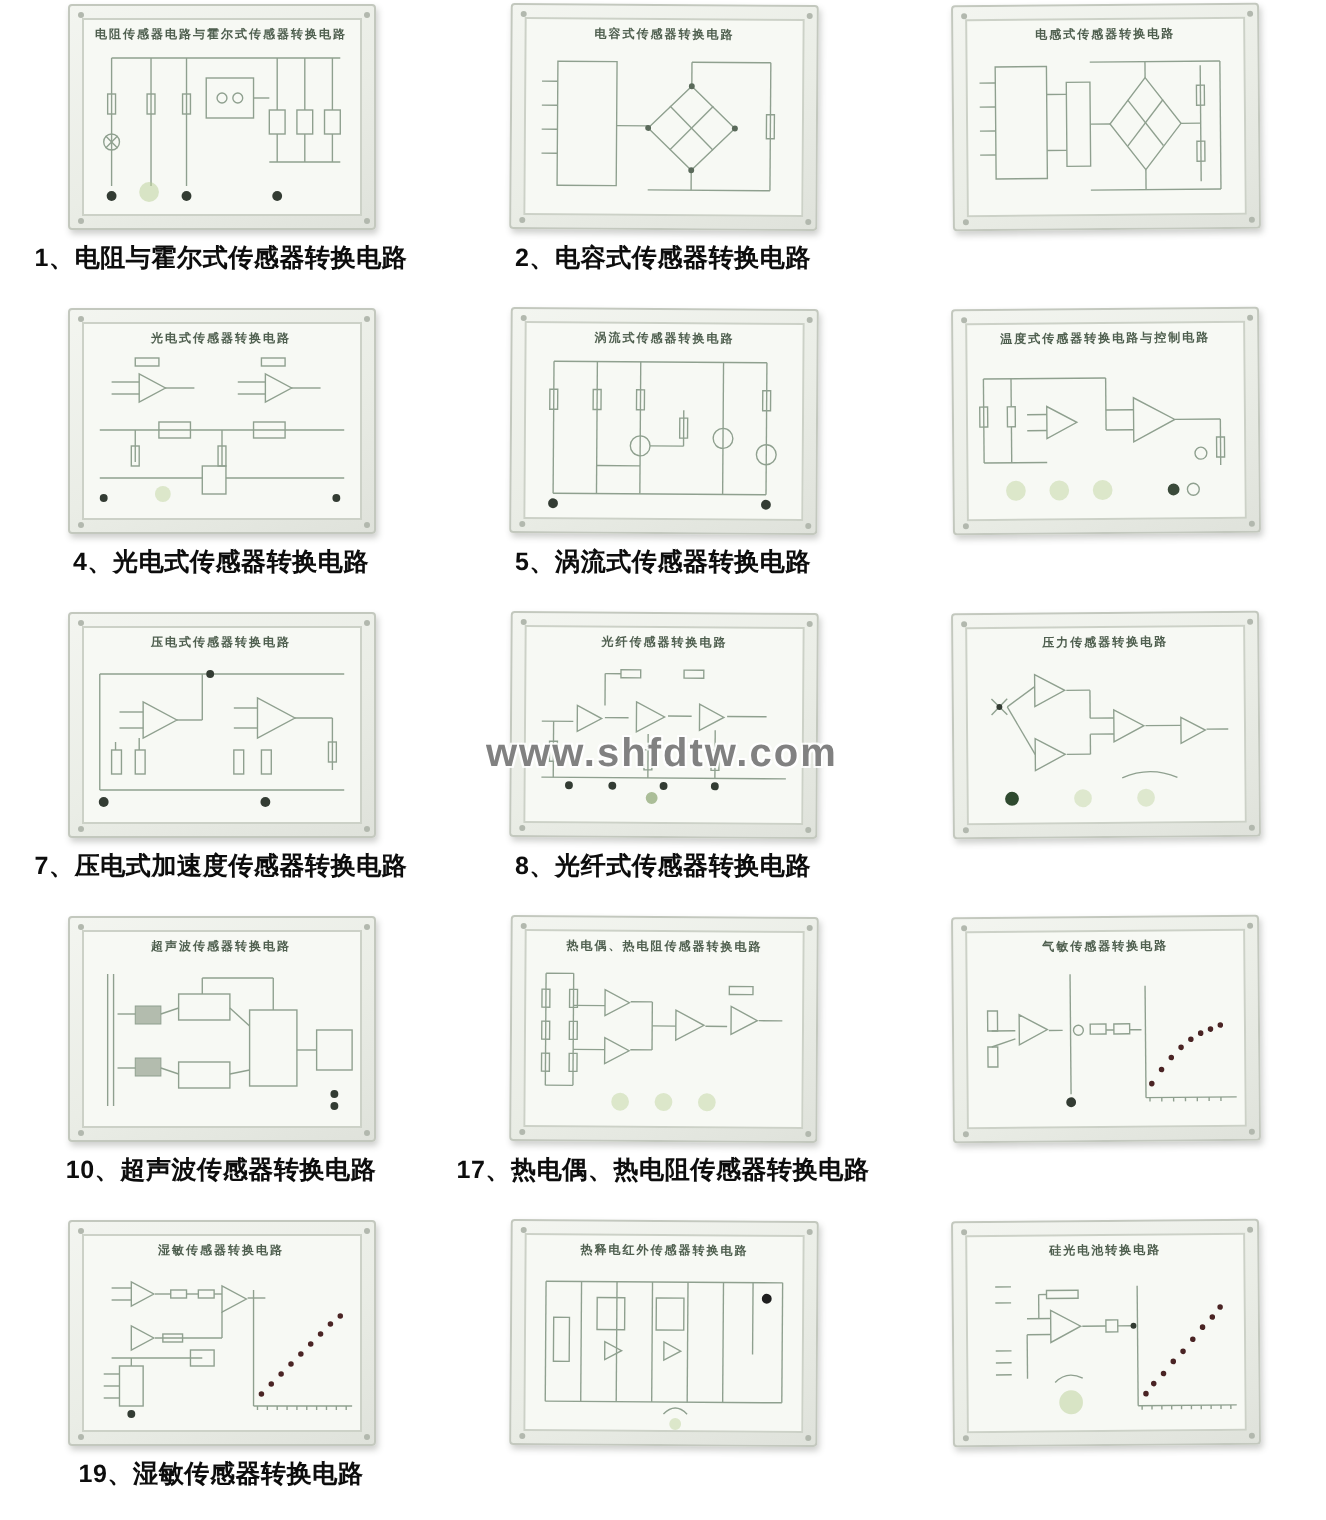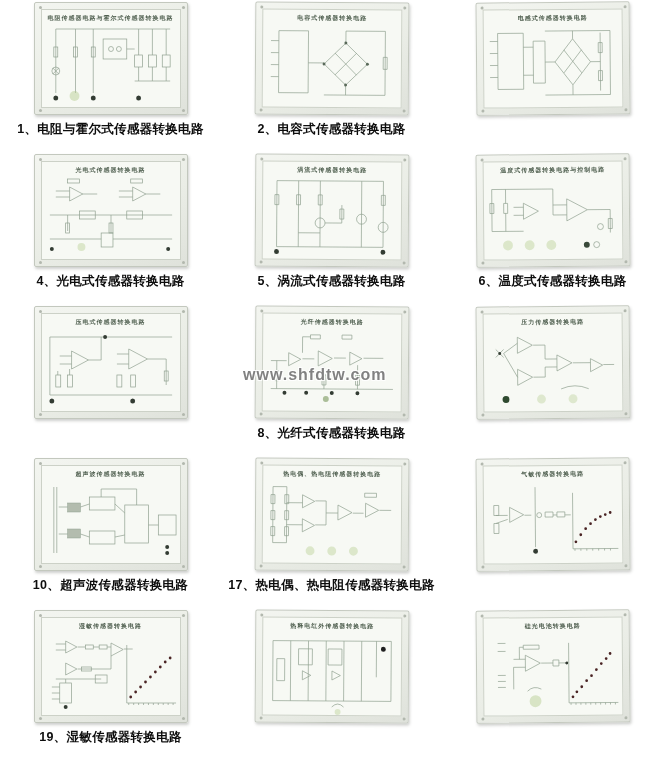--- a/index.html
+++ b/index.html
@@ -18,21 +18,21 @@
   .board{position:absolute;inset:6px;background:#f7f9f4;border:1px solid #ccd1c7;overflow:hidden}
   .board-title{height:13px;line-height:16px;text-align:center;font-size:6px;font-weight:bold;
                color:#4f5f4f;letter-spacing:1px;white-space:nowrap;overflow:hidden}
   .schem{display:block;width:100%;height:calc(100% - 13px)}
   .screws{position:absolute;inset:0;pointer-events:none}
   .screws::before{content:"";position:absolute;width:3px;height:3px;border-radius:50%;
                   background:#b2b8ae;top:3px;left:4px;
                   box-shadow:143px 0 0 #b2b8ae,0 103px 0 #b2b8ae,143px 103px 0 #b2b8ae}
   .caption{margin-top:6px;font-size:12.5px;font-weight:700;color:#0d0d0d;
            white-space:nowrap;letter-spacing:.3px}
-  .watermark{position:absolute;left:243px;top:366px;font-size:16px;font-weight:700;
+  .watermark{position:absolute;left:243px;top:366px;font-size:20px;font-weight:700;
              color:rgba(112,112,112,.88);letter-spacing:1px;z-index:9;
              text-shadow:-1px -1px 0 rgba(255,255,255,.85),1px -1px 0 rgba(255,255,255,.85),
                          -1px 1px 0 rgba(255,255,255,.85),1px 1px 0 rgba(255,255,255,.85)}
 </style>
 </head>
 <body>
 
 <div class="grid">
     <figure class="cell">
       <div class="panel">
@@ -224,21 +224,20 @@
             <circle cx="118" cy="52" r="3" fill="none" stroke="#8fa08f" stroke-width="0.7"></circle>
             <circle cx="24" cy="70" r="5" fill="rgba(186,208,150,.45)" stroke="none" stroke-width="0.7"></circle>
             <circle cx="46" cy="70" r="5" fill="rgba(186,208,150,.45)" stroke="none" stroke-width="0.7"></circle>
             <circle cx="68" cy="70" r="5" fill="rgba(186,208,150,.45)" stroke="none" stroke-width="0.7"></circle>
             <circle cx="104" cy="70" r="3" fill="#3a4a3a" stroke="none"></circle>
             <circle cx="114" cy="70" r="3" fill="none" stroke="#8fa08f" stroke-width="0.7"></circle>
           </svg>
         </div>
         <div class="screws"></div>
       </div>
-      <figcaption class="caption">6、温度式传感器转换电路</figcaption>
     </figure>
     <figure class="cell">
       <div class="panel">
         <div class="board">
           <div class="board-title">压电式传感器转换电路</div>
           <svg class="schem" viewBox="0 0 140 84" preserveAspectRatio="none">
             <line stroke="#8fa08f" stroke-width="0.7" fill="none" x1="8" y1="10" x2="132" y2="10"></line>
             <polygon stroke="#8fa08f" stroke-width="0.7" fill="none" points="30,24 30,42 47.099999999999994,33"></polygon>
             <line stroke="#8fa08f" stroke-width="0.7" fill="none" x1="18" y1="29" x2="30" y2="29"></line>
             <line stroke="#8fa08f" stroke-width="0.7" fill="none" x1="18" y1="37" x2="30" y2="37"></line>
@@ -258,20 +257,21 @@
             <rect stroke="#8fa08f" stroke-width="0.7" fill="none" x="124" y="44" width="4" height="10"></rect>
             <line stroke="#8fa08f" stroke-width="0.7" fill="none" x1="8" y1="10" x2="8" y2="68"></line>
             <line stroke="#8fa08f" stroke-width="0.7" fill="none" x1="8" y1="68" x2="132" y2="68"></line>
             <circle cx="10" cy="74" r="2.5" fill="#333c33" stroke="none"></circle>
             <circle cx="92" cy="74" r="2.5" fill="#333c33" stroke="none"></circle>
             <circle cx="64" cy="10" r="2" fill="#333c33" stroke="none"></circle>
           </svg>
         </div>
         <div class="screws"></div>
       </div>
+      <figcaption class="caption">7、压电式加速度传感器转换电路</figcaption>
     </figure>
     <figure class="cell">
       <div class="panel">
         <div class="board">
           <div class="board-title">光纤传感器转换电路</div>
           <svg class="schem" viewBox="0 0 140 84" preserveAspectRatio="none">
             <line stroke="#8fa08f" stroke-width="0.7" fill="none" x1="8" y1="34" x2="24" y2="34"></line>
             <polygon stroke="#8fa08f" stroke-width="0.7" fill="none" points="26,26 26,39 38.35,32.5"></polygon>
             <line stroke="#8fa08f" stroke-width="0.7" fill="none" x1="40" y1="32" x2="52" y2="32"></line>
             <polygon stroke="#8fa08f" stroke-width="0.7" fill="none" points="56,24 56,39 70.25,31.5"></polygon>

